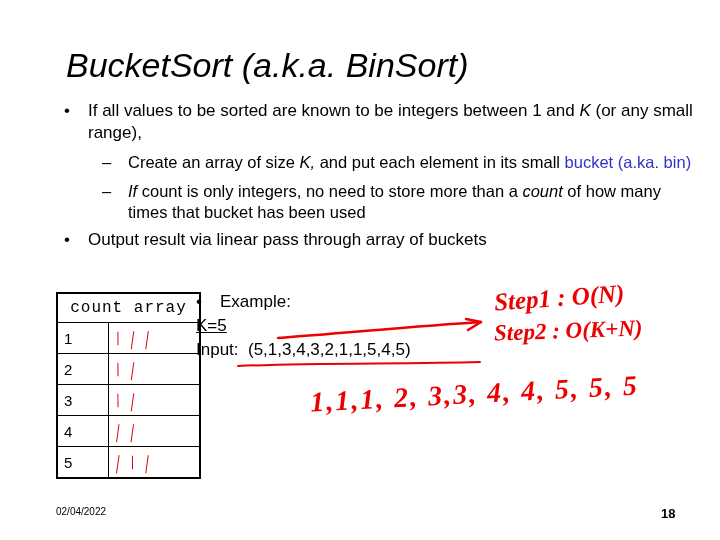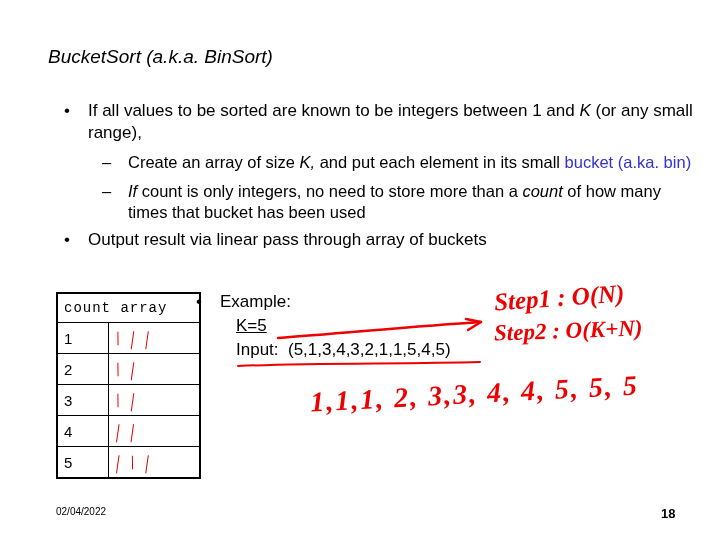--- a/index.html
+++ b/index.html
@@ -16,23 +16,23 @@
     overflow: hidden;
   }
   .slide {
     position: absolute;
     left: 0; top: 0;
     width: 720px;
     height: 540px;
   }
   #title {
     position: absolute;
-    left: 48px;
+    left: 66px;
     top: 46px;
-    font-size: 19px;
+    font-size: 34px;
     font-style: italic;
     font-weight: normal;
     letter-spacing: 0px;
     white-space: nowrap;
   }
   
   .bullets {
     position: absolute;
     left: 56px;
     top: 100px;
@@ -86,23 +86,23 @@
   }
   #count-table td.idx {
     width: 38px;
     text-align: left;
   }
   #count-table td.tally {
     width: 78px;
   }
   #count-table td.header {
     font-family: "Liberation Mono", monospace;
-    font-size: 14px;
+    font-size: 16px;
     letter-spacing: 1px;
-    text-align: left;
+    text-align: center;
     height: 28px;
   }
   .tallymark {
     color: #e00000;
     font-family: "Liberation Serif", serif;
     font-size: 20px;
     letter-spacing: 2px;
     font-style: italic;
     display: inline-block;
     transform: skewX(-8deg);
@@ -115,21 +115,21 @@
     top: 290px;
     font-size: 17px;
     line-height: 24px;
   }
   #example .mark {
     position: absolute;
     left: 0px;
     top: 0px;
   }
   #example .ex-label { margin-left: 24px; }
-  #example .ex-line { margin-left: 40px; white-space: nowrap; }
+  #example .ex-line { white-space: nowrap; }
   .ul-k { text-decoration: underline; }
 
   
   .hand {
     position: absolute;
     color: #ee0000;
     font-family: "Liberation Serif", serif;
     font-style: italic;
     font-weight: bold;
     white-space: nowrap;

